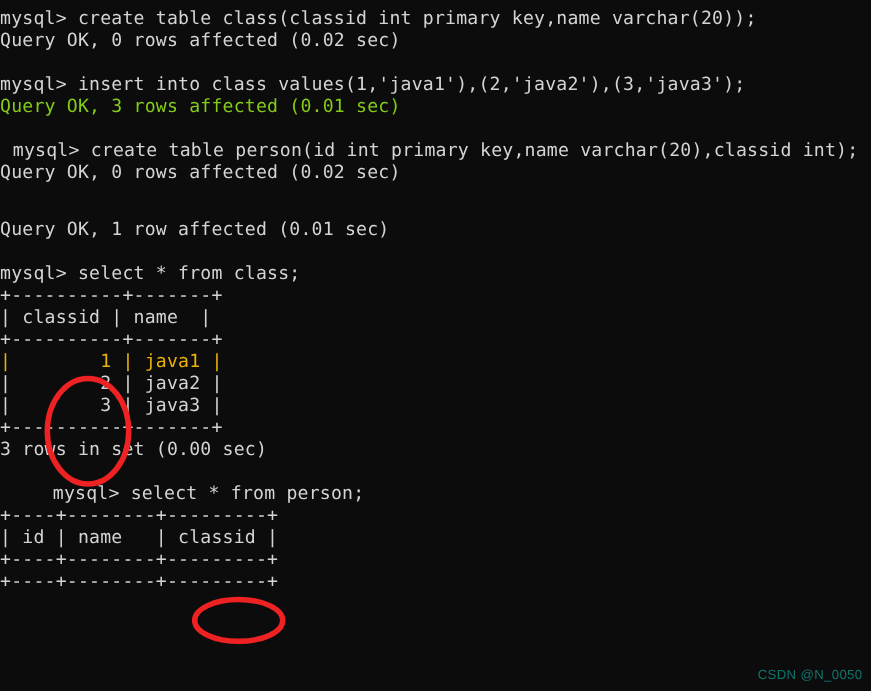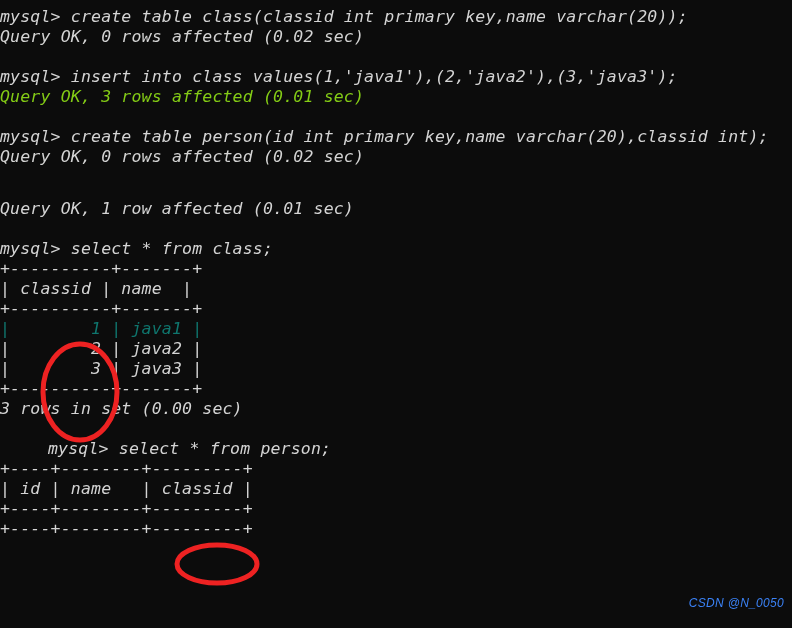--- a/index.html
+++ b/index.html
@@ -7,21 +7,20 @@
     padding: 0;
     background: #0c0c0c;
   }
   #terminal {
     position: relative;
     width: 792px;
     height: 628px;
     background: #0c0c0c;
     overflow: hidden;
     font-family: "DejaVu Sans Mono", "Liberation Mono", monospace;
-    font-style: italic;
   }
   #console-lines {
     position: absolute;
     left: 0;
     top: 0;
     width: 792px;
     padding-top: 7px;
     box-sizing: border-box;
   }
   .line {
@@ -41,50 +40,50 @@
     position: absolute;
     left: 0;
     top: 0;
     width: 792px;
     height: 628px;
     pointer-events: none;
   }
   .watermark {
     position: absolute;
     right: 8px;
-    bottom: 18px;
+    bottom: 8px;
     font-family: "Liberation Sans", sans-serif;
     font-size: 12px;
-    color: #3b82f6;
+    color: #0f766e;
     letter-spacing: 0.3px;
     white-space: pre;
   }
 </style>
 </head>
 <body>
 
 <div id="terminal" style="background: rgb(12, 12, 12);">
 
   <div id="console-lines">
     <span class="line" style="color: rgb(212, 212, 212);">mysql&gt; create table class(classid int primary key,name varchar(20));</span>
     <span class="line" style="color: rgb(212, 212, 212);">Query OK, 0 rows affected (0.02 sec)</span>
     <span class="line blank"></span>
     <span class="line" style="color: rgb(212, 212, 212);">mysql&gt; insert into class values(1,'java1'),(2,'java2'),(3,'java3');</span>
     <span class="line" style="color: #84cc16;">Query OK, 3 rows affected (0.01 sec)</span>
     <span class="line blank"></span>
-    <span class="line" style="color: rgb(212, 212, 212);">mysql&gt; create table person(id int primary key,name varchar(20),classid int);</span>
+    <span class="line" style="color: rgb(212, 212, 212); text-align: center;">mysql&gt; create table person(id int primary key,name varchar(20),classid int);</span>
     <span class="line" style="color: rgb(212, 212, 212);">Query OK, 0 rows affected (0.02 sec)</span>
     <span class="line blank"></span>
     <span class="line" style="color: rgb(212, 212, 212); margin-top: 12px;">Query OK, 1 row affected (0.01 sec)</span>
     <span class="line blank"></span>
     <span class="line" style="color: rgb(212, 212, 212);">mysql&gt; select * from class;</span>
     <span class="line" style="color: rgb(212, 212, 212);">+----------+-------+</span>
     <span class="line" style="color: rgb(212, 212, 212);">| classid | name  |</span>
     <span class="line" style="color: rgb(212, 212, 212);">+----------+-------+</span>
-    <span class="line" style="color: #0f766e;">|        1 | java1 |</span>
+    <span class="line" style="color: #eab308;">|        1 | java1 |</span>
     <span class="line" style="color: rgb(212, 212, 212);">|        2 | java2 |</span>
     <span class="line" style="color: rgb(212, 212, 212);">|        3 | java3 |</span>
     <span class="line" style="color: rgb(212, 212, 212);">+----------+-------+</span>
     <span class="line" style="color: rgb(212, 212, 212);">3 rows in set (0.00 sec)</span>
     <span class="line blank"></span>
     <span class="line" style="color: rgb(212, 212, 212); padding-left: 48px;">mysql&gt; select * from person;</span>
     <span class="line" style="color: rgb(212, 212, 212);">+----+--------+---------+</span>
     <span class="line" style="color: rgb(212, 212, 212);">| id | name   | classid |</span>
     <span class="line" style="color: rgb(212, 212, 212);">+----+--------+---------+</span>
     <span class="line" style="color: rgb(212, 212, 212);">+----+--------+---------+</span>

